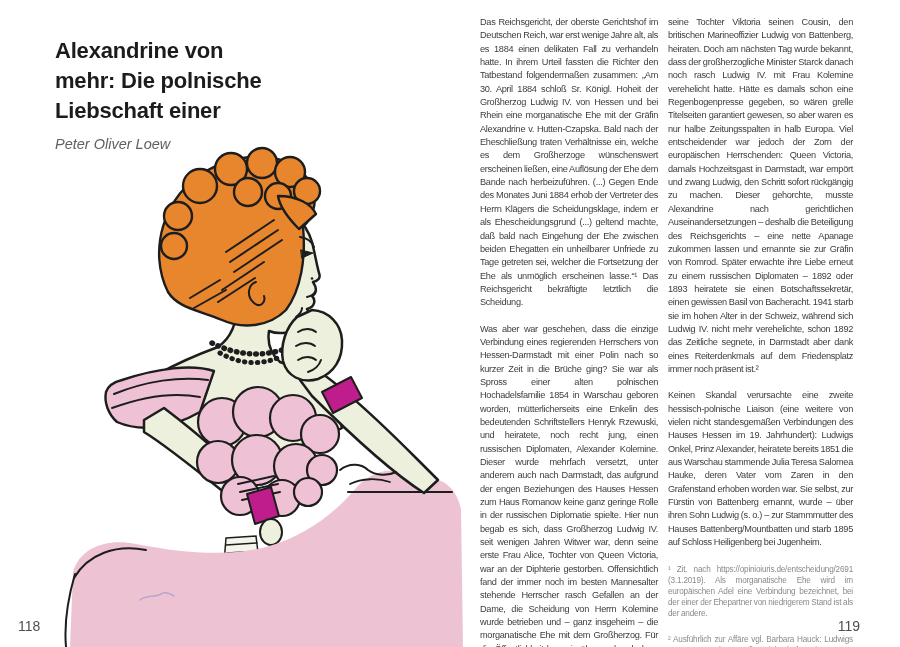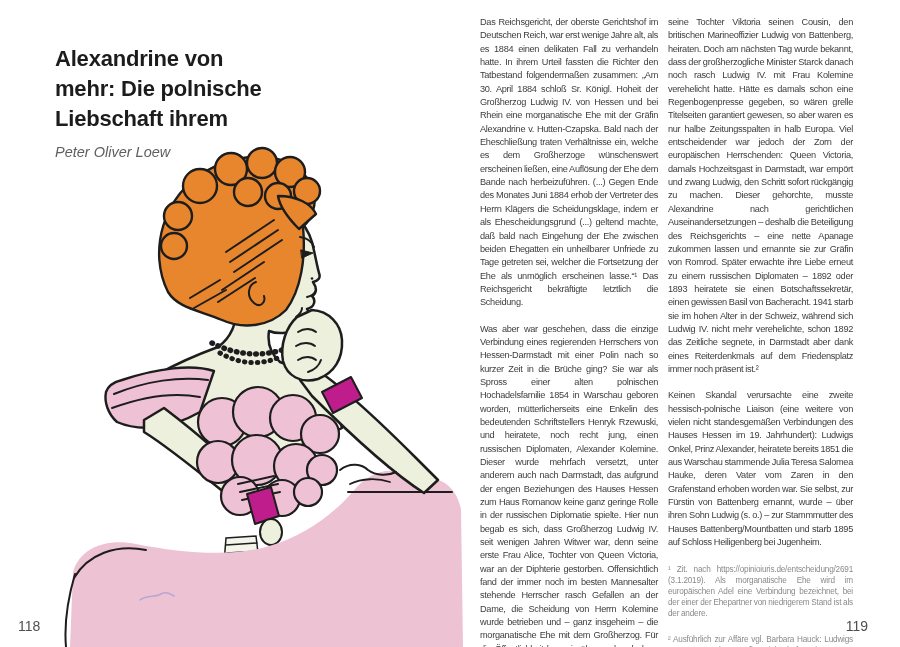--- a/index.html
+++ b/index.html
@@ -1,48 +1,48 @@
 <!DOCTYPE html>
 <html lang="de"><head>
 <meta charset="utf-8">
 <style>
   html,body{margin:0;padding:0;background:#e9e9e9}
   .spread{
     position:relative;width:900px;height:647px;background:#ffffff;
     font-family:"Liberation Sans",sans-serif;overflow:hidden;margin:0 auto;
   }
   
-  .title-block{position:absolute;left:55px;top:44px;width:275px}
+  .title-block{position:absolute;left:55px;top:36px;width:275px}
   .title-line{font-size:22px;font-weight:700;line-height:30px;color:#1c1c1c;letter-spacing:-0.2px}
   .author{margin-top:10px;font-size:14.5px;font-style:italic;color:#5f5f5f}
   .illustration{position:absolute;left:50px;top:140px;width:420px;height:507px}
   
   .col{
     position:absolute;top:16px;font-size:9.2px;line-height:13.35px;
     letter-spacing:-0.3px;word-spacing:-0.3px;color:#3c3c3c;text-align:justify;
     hyphens:auto;-webkit-hyphens:auto;overflow-wrap:anywhere;
   }
   .col p{margin:0 0 13px}
   .col1{left:480px;width:178px}
   .col2{left:668px;width:185px}
   .footnotes{margin-top:9px;font-size:8.2px;line-height:10.8px;letter-spacing:-0.2px;color:#8a8a8a;text-align:justify}
   .footnotes p{margin:16px 0 5px}
   .pagenum{position:absolute;bottom:13px;font-size:14px;color:#4f4f4f}
   .pagenum-left{left:18px}
-  .pagenum-right{right:32px}
+  .pagenum-right{right:40px}
 </style>
 </head>
 <body>
 
 <div class="spread">
 
   <div class="title-block">
     <div class="title-line">Alexandrine von</div>
     <div class="title-line">mehr: Die polnische</div>
-    <div class="title-line">Liebschaft ihrem</div>
+    <div class="title-line">Liebschaft einer</div>
     <div class="author">Peter Oliver Loew</div>
   </div>
 
   <svg class="illustration" viewBox="0 0 420 507" xmlns="http://www.w3.org/2000/svg" aria-hidden="true">
 
     <g stroke="#1d1d1d" stroke-width="2.5" stroke-linejoin="round" stroke-linecap="round" fill="#eef0de">
       <path d="M 210 62 C 238 64 256 82 262 102 C 265 114 267 126 269 133 C 271 138 268 141 263 142
                C 267 148 267 153 262 156 C 266 160 265 167 257 169 C 262 175 260 183 251 187
                C 242 193 229 195 219 191 C 217 204 221 214 230 222 C 252 230 270 240 282 254
                L 292 288 C 260 305 225 315 195 312 C 165 309 140 298 120 284 L 68 264

